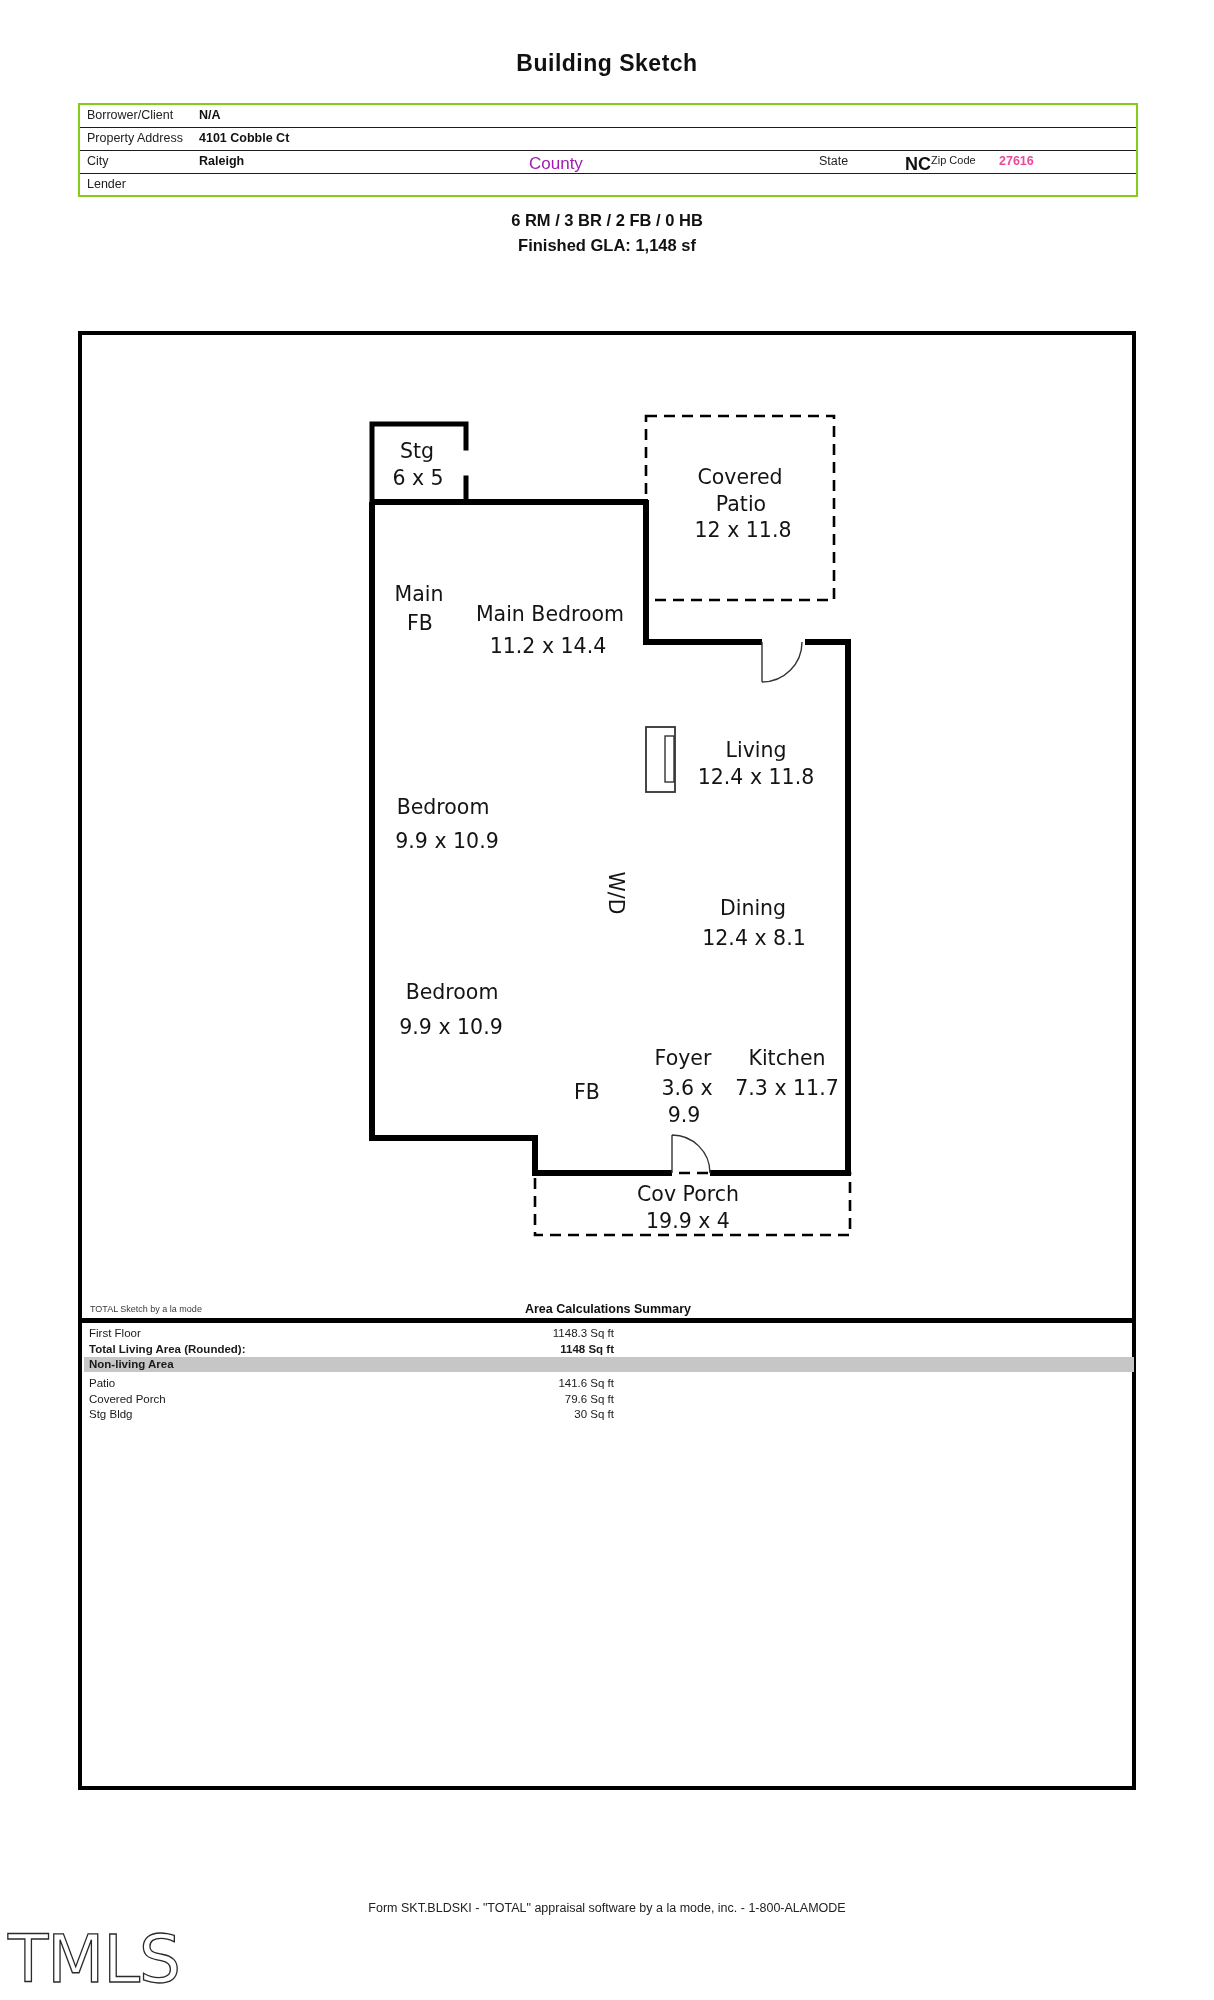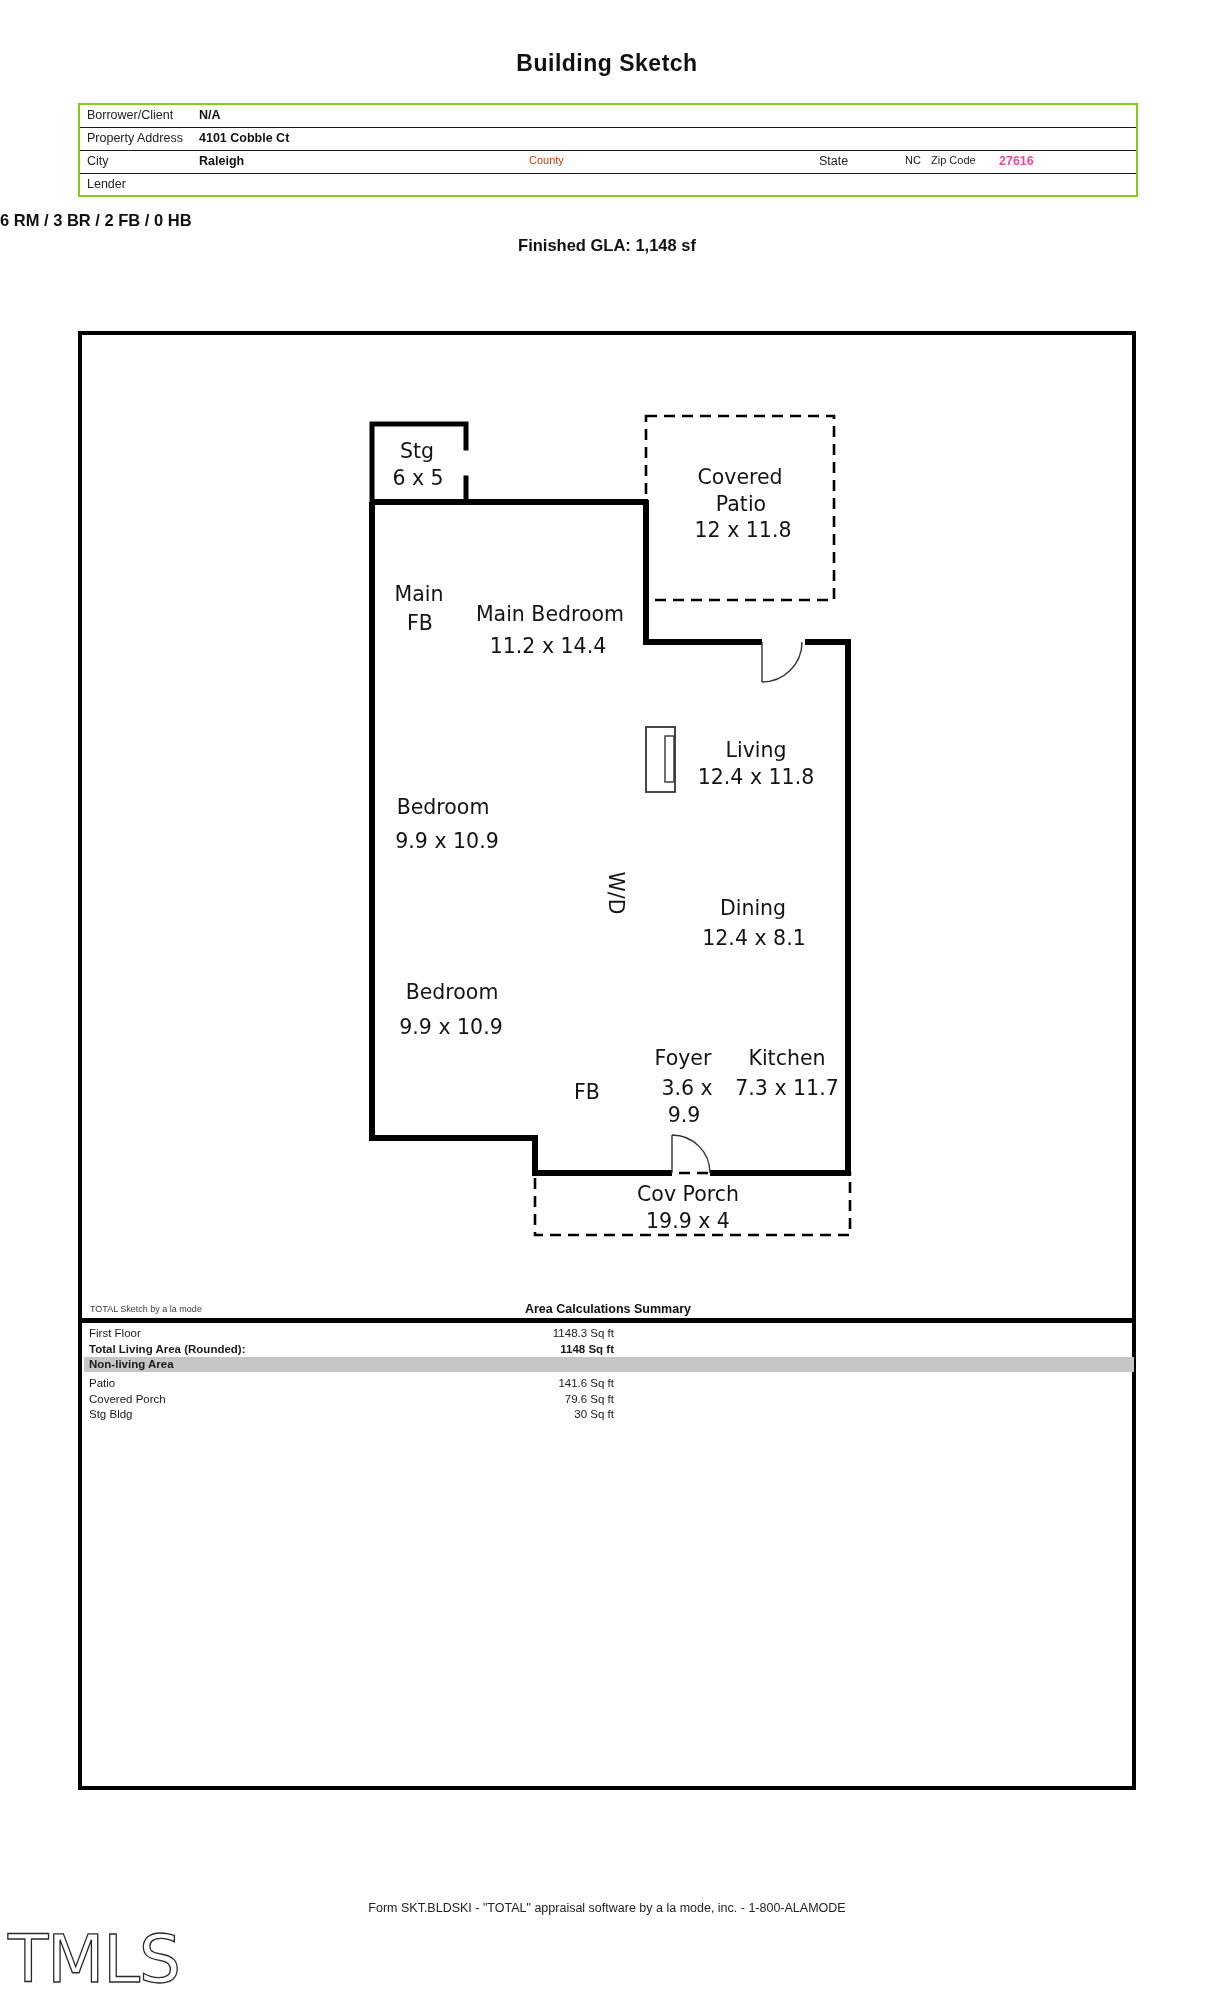--- a/index.html
+++ b/index.html
@@ -14,26 +14,26 @@
     font-size:23px;font-weight:bold;letter-spacing:.5px;color:#111;
   }
   .info-table{
     left:78px;top:103px;width:1060px;height:94px;
     border:2px solid #84cc16;box-sizing:border-box;background:#fff;
   }
   .info-row{position:relative;height:22px;border-bottom:1.6px solid #1c1c1c;}
   .info-row:last-child{border-bottom:none;}
   .info-label{position:absolute;left:7px;top:3px;font-size:12.5px;color:#222;}
   .info-value{position:absolute;left:119px;top:3px;font-size:12.5px;font-weight:bold;color:#111;}
-  .county-label{position:absolute;left:449px;top:3px;font-size:11px;color:#c2410c;text-align:right;}
+  .county-label{position:absolute;left:449px;top:3px;font-size:17px;color:#a21caf;text-align:right;}
   .state-label{position:absolute;left:739px;top:3px;font-size:12.5px;color:#222;}
-  .state-value{position:absolute;left:783px;top:3px;font-size:11px;font-weight:normal;color:#111;padding-left:42px;}
+  .state-value{position:absolute;left:783px;top:3px;font-size:18px;font-weight:bold;color:#111;padding-left:42px;}
   .zip-label{position:absolute;left:851px;top:3px;font-size:11px;color:#222;}
   .zip-value{position:absolute;left:919px;top:3px;font-size:12.5px;font-weight:bold;color:#ec4899;}
-  .sub1{left:0;top:211px;width:1214px;text-align:left;font-size:16.5px;font-weight:bold;color:#111;}
+  .sub1{left:0;top:211px;width:1214px;text-align:center;font-size:16.5px;font-weight:bold;color:#111;}
   .sub2{left:0;top:236px;width:1214px;text-align:center;font-size:16.5px;font-weight:bold;color:#111;}
   
   .sketch-box{
     left:78px;top:331px;width:1058px;height:1459px;
     border:4px solid #000;box-sizing:border-box;background:#fff;
   }
   .plan-svg{left:0;top:0;}
   .plan-svg text{
     font-family:"DejaVu Sans",sans-serif;font-size:20.5px;fill:#141414;
   }

